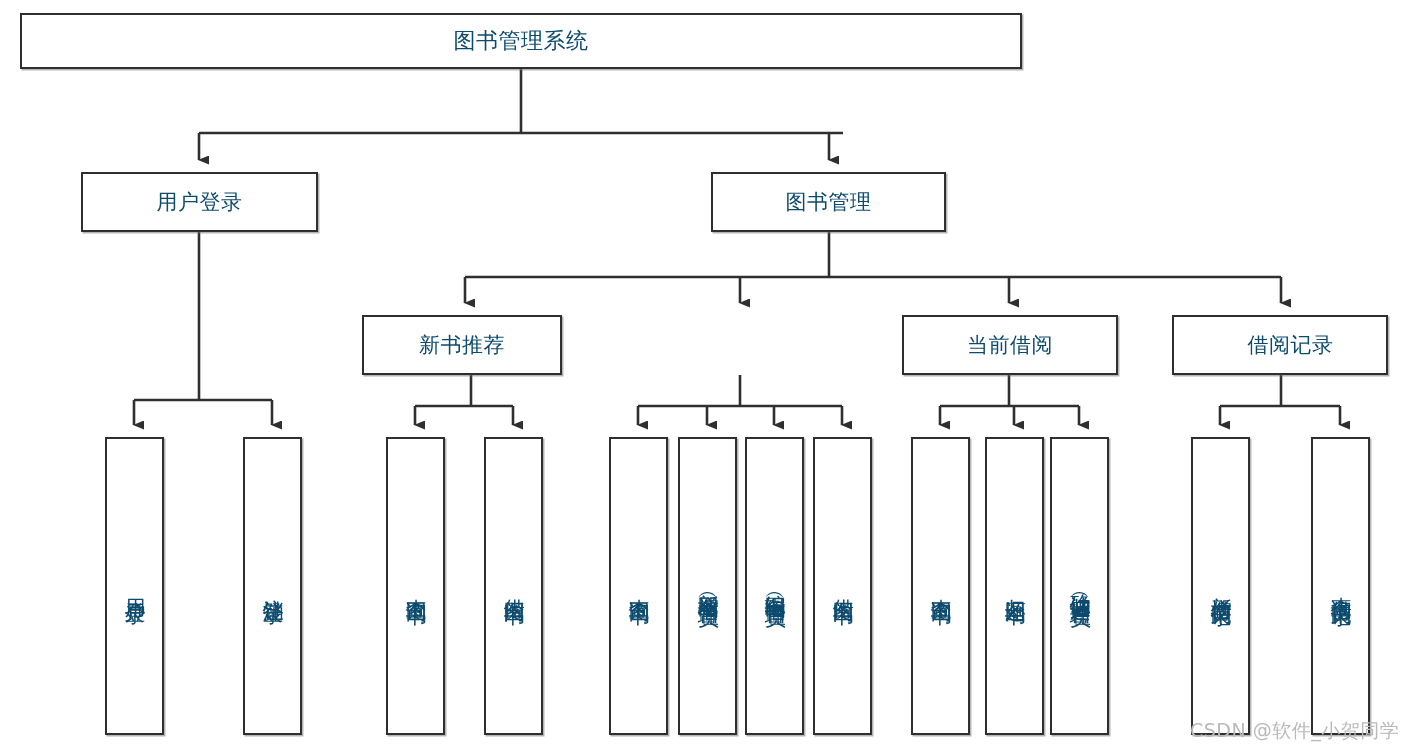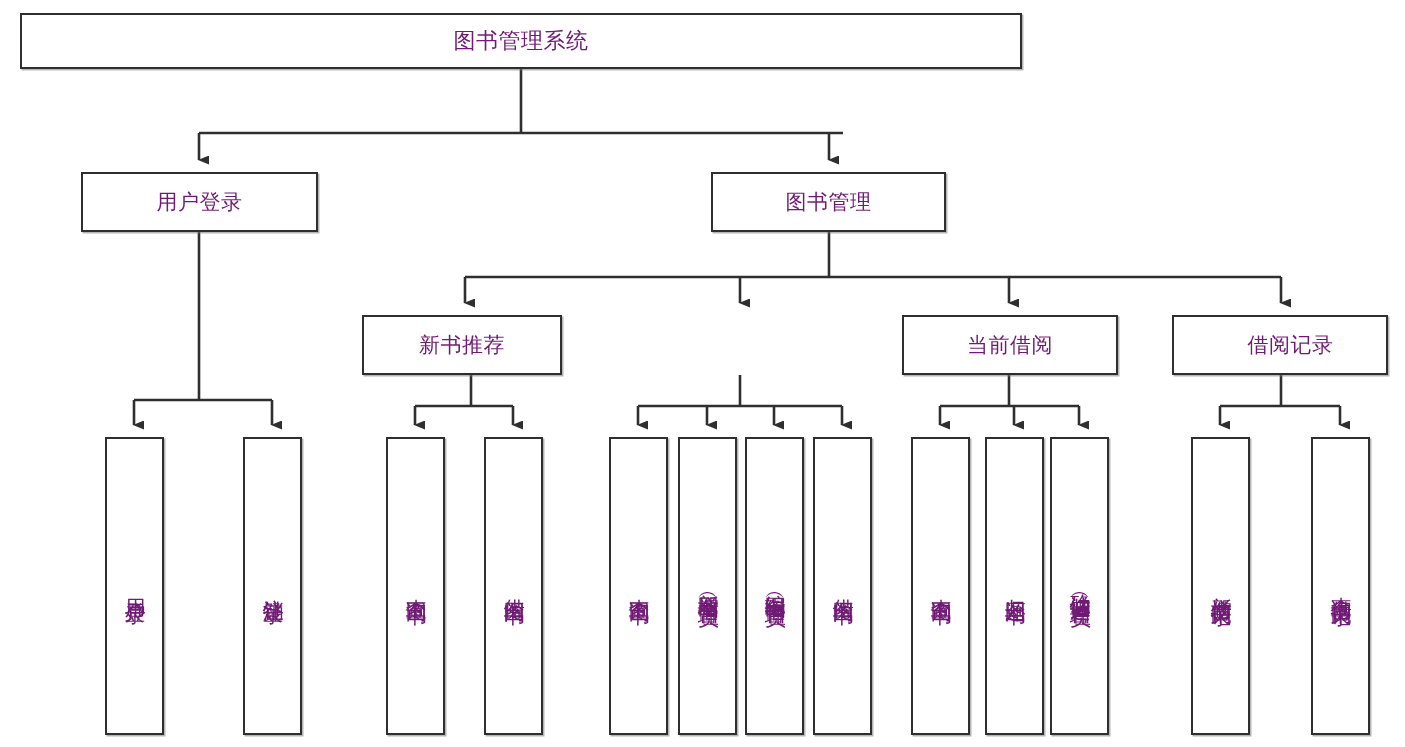--- a/index.html
+++ b/index.html
@@ -26,21 +26,21 @@
     pointer-events: none;
   }
   .node {
     position: absolute;
     box-sizing: border-box;
     background: #ffffff;
     border: 2px solid #2f2f2f;
     display: flex;
     align-items: center;
     justify-content: center;
-    color: #701a75;
+    color: #0c4a6e;
     box-shadow: 1.5px 1.5px 0 rgba(120,120,120,0.55);
   }
   .node-h {
     font-size: 21px;
     line-height: 1.15;
     letter-spacing: 0.5px;
     white-space: nowrap;
   }
   .node-root {
     font-size: 22px;
@@ -183,14 +183,15 @@
     <span class="vtext">确认归还（管理员）</span>
   </div>
 
   <div class="node node-v" style="left:1191px; top:437px; width:59px; height:298px;">
     <span class="vtext">新增借阅记录</span>
   </div>
   <div class="node node-v" style="left:1311px; top:437px; width:59px; height:298px;">
     <span class="vtext">查询借阅记录</span>
   </div>
 
+  <div class="watermark" style="left:1190px; top:718px;">CSDN @软件_小贺同学</div>
 
 </div>
 
 </body></html>

